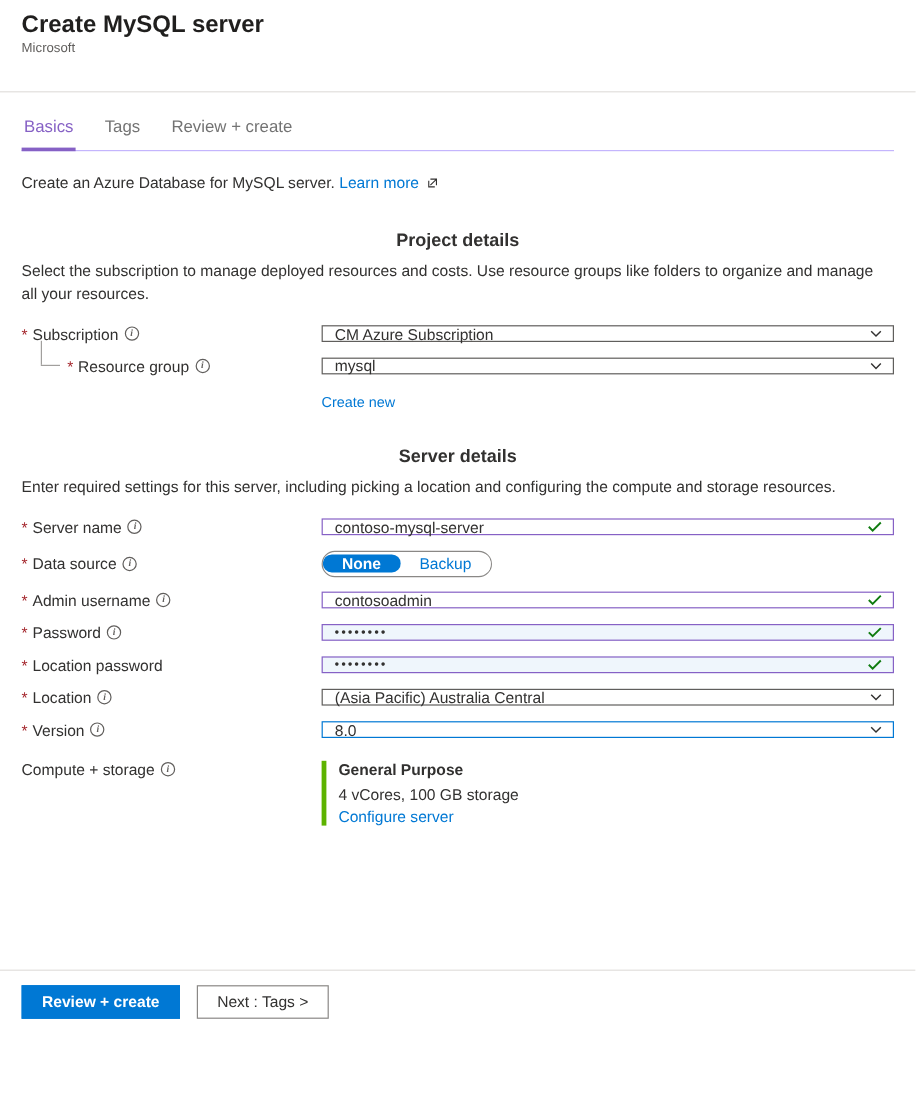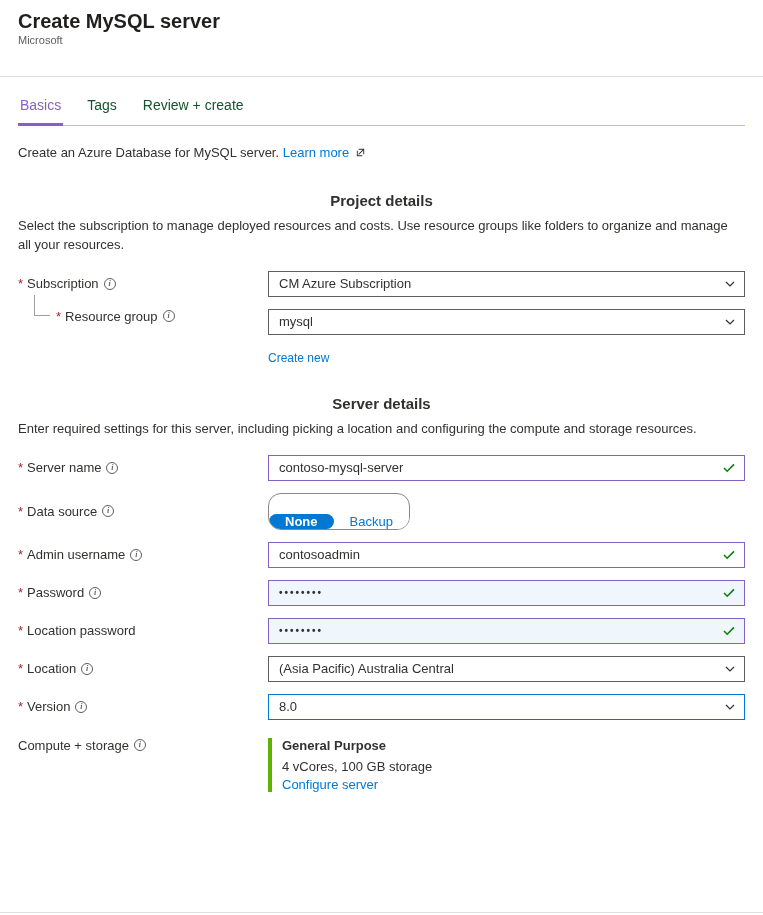--- a/index.html
+++ b/index.html
@@ -9,21 +9,21 @@
     color: #323130;
     background: #fff;
     width: 763px;
   }
   .page { padding: 0 18px 18px 18px; }
   .header { padding: 10px 0 6px 0; }
   .title { font-size: 20px; font-weight: 600; color: #201f1e; }
   .subtitle { font-size: 11px; color: #605e5c; margin-top: 1px; }
   .divider { border: none; border-top: 1px solid #e1dfdd; margin: 6px -18px 0 -18px; }
   .tabs { display: flex; gap: 22px; margin-top: 14px; border-bottom: 1px solid #c4b5fd; }
-  .tab { padding: 6px 2px 10px 2px; font-size: 14px; color: #14532d; cursor: pointer; }
+  .tab { padding: 6px 2px 10px 2px; font-size: 14px; color: #737373; cursor: pointer; }
   .tab.active { color: #8661c5; border-bottom: 3px solid #8661c5; margin-bottom: -1px; }
   .intro { margin: 18px 0 6px 0; font-size: 13px; line-height: 1.4; }
   .link { color: #0078d4; cursor: pointer; }
   .ext-icon { display: inline-block; width: 11px; height: 11px; vertical-align: -1px; margin-left: 2px; }
   .ext-icon svg { width: 11px; height: 11px; }
   .section-title { font-size: 15px; font-weight: 600; margin-top: 30px; margin-bottom: 8px; text-align: center; }
   .section-desc { font-size: 13px; line-height: 1.45; color: #323130; margin-bottom: 16px; max-width: 720px;}
   .form-row { display: flex; align-items: center; margin-bottom: 12px; }
   .form-row.top { align-items: flex-start; }
   .label-col { width: 250px; flex: 0 0 250px; font-size: 13px; display: flex; align-items: center; }
@@ -32,37 +32,37 @@
     content: ""; position: absolute; left: 16px; top: -14px; width: 1px; height: 20px; background: #a19f9d;
   }
   .indent-line::after {
     content: ""; position: absolute; left: 16px; top: 6px; width: 16px; height: 1px; background: #a19f9d;
   }
   .req { color: #a4262c; margin-right: 4px; }
   .info-icon { display: inline-flex; margin-left: 5px; width: 12px; height: 12px; border: 1px solid #605e5c; border-radius: 50%; font-size: 8px; color: #605e5c; align-items: center; justify-content: center; font-style: normal; font-weight: 600; line-height: 1; cursor: default;}
   .info-icon::after { content: "i"; font-family: Georgia, serif; font-style: italic; font-weight: 600;}
   .field-col { flex: 1; }
   .select, .input {
-    width: 100%; height: 26px; border: 1px solid #605e5c; background: #fff;
+    width: 100%; height: 14px; border: 1px solid #605e5c; background: #fff;
     font-size: 13px; padding: 0 28px 0 10px; position: relative; display: flex; align-items: center;
     color: #323130;
   }
   .select { cursor: pointer; }
   .input { cursor: text; }
   .select .chev { position: absolute; right: 8px; top: 50%; transform: translateY(-50%); }
   .chev svg { width: 12px; height: 12px; display: block; }
   .border-purple { border-color: #8661c5; }
   .border-blue { border-color: #0078d4; }
   .bg-lightblue { background: #eff6fc; }
   .check { position: absolute; right: 8px; top: 50%; transform: translateY(-50%); color: #107c10; }
   .check svg { width: 14px; height: 14px; display: block; }
   .sub-link { font-size: 12px; color: #0078d4; margin-top: 16px; cursor: pointer; }
   .seg-control {
-    display: inline-flex; border: 1px solid #8a8886; border-radius: 13px; overflow: hidden; height: 37px;
-    align-items: flex-end;
+    display: inline-flex; border: 1px solid #8a8886; border-radius: 13px; overflow: hidden; height: 22px;
+    align-items: center;
   }
   .seg-option {
     padding: 0 16px; font-size: 13px; display: flex; align-items: center; cursor: pointer; color: #0078d4; background: #fff;
   }
   .seg-option.active {
     background: #0078d4; color: #fff; border-radius: 13px; font-weight: 600;
   }
   .compute-block { border-left: 4px solid #5db300; padding-left: 10px; }
   .compute-title { font-weight: 600; font-size: 13px; margin-bottom: 6px;}
   .compute-desc { font-size: 13px; color: #323130; margin-bottom: 3px;}

